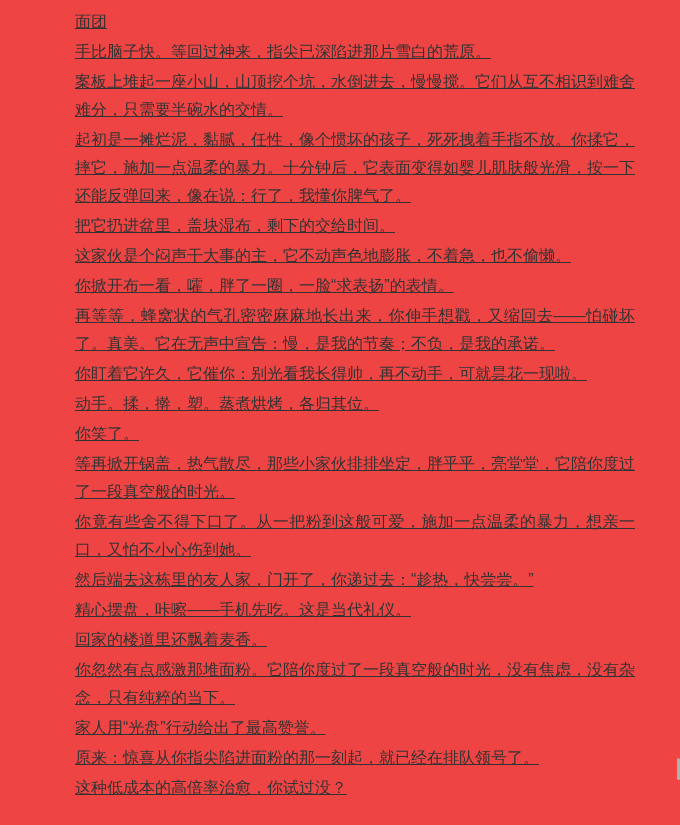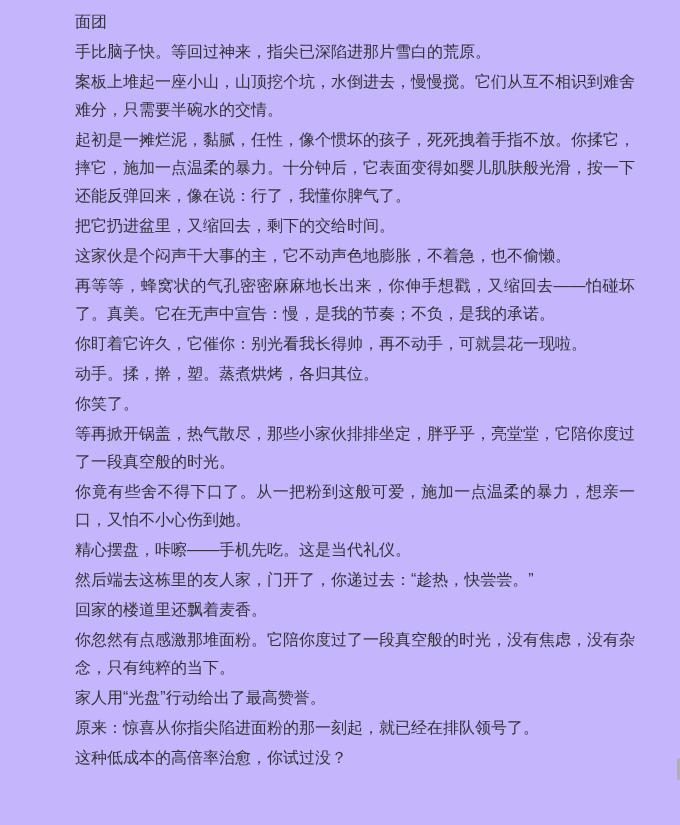--- a/index.html
+++ b/index.html
@@ -41,37 +41,38 @@
     top: 758px;
     width: 3px;
     height: 22px;
     background: #b0b0b0;
     border-radius: 2px;
   }
 </style>
 </head>
 <body>
 
-<div class="page" style="background: #c4b5fd; color: rgb(51, 51, 51);">
+<div class="page" style="background: #ef4444; color: rgb(51, 51, 51); text-decoration: underline;">
   <div class="content">
     <h1>面团</h1>
     <div id="paragraphs">
         <p>手比脑子快。等回过神来，指尖已深陷进那片雪白的荒原。</p>
         <p>案板上堆起一座小山，山顶挖个坑，水倒进去，慢慢搅。它们从互不相识到难舍难分，只需要半碗水的交情。</p>
         <p>起初是一摊烂泥，黏腻，任性，像个惯坏的孩子，死死拽着手指不放。你揉它，摔它，施加一点温柔的暴力。十分钟后，它表面变得如婴儿肌肤般光滑，按一下还能反弹回来，像在说：行了，我懂你脾气了。</p>
-        <p>把它扔进盆里，又缩回去，剩下的交给时间。</p>
+        <p>把它扔进盆里，盖块湿布，剩下的交给时间。</p>
         <p>这家伙是个闷声干大事的主，它不动声色地膨胀，不着急，也不偷懒。</p>
+        <p>你掀开布一看，嚯，胖了一圈，一脸“求表扬”的表情。</p>
         <p>再等等，蜂窝状的气孔密密麻麻地长出来，你伸手想戳，又缩回去——怕碰坏了。真美。它在无声中宣告：慢，是我的节奏；不负，是我的承诺。</p>
         <p>你盯着它许久，它催你：别光看我长得帅，再不动手，可就昙花一现啦。</p>
         <p>动手。揉，擀，塑。蒸煮烘烤，各归其位。</p>
         <p>你笑了。</p>
         <p>等再掀开锅盖，热气散尽，那些小家伙排排坐定，胖乎乎，亮堂堂，它陪你度过了一段真空般的时光。</p>
         <p>你竟有些舍不得下口了。从一把粉到这般可爱，施加一点温柔的暴力，想亲一口，又怕不小心伤到她。</p>
+        <p>然后端去这栋里的友人家，门开了，你递过去：“趁热，快尝尝。”</p>
         <p>精心摆盘，咔嚓——手机先吃。这是当代礼仪。</p>
-        <p>然后端去这栋里的友人家，门开了，你递过去：“趁热，快尝尝。”</p>
         <p>回家的楼道里还飘着麦香。</p>
         <p>你忽然有点感激那堆面粉。它陪你度过了一段真空般的时光，没有焦虑，没有杂念，只有纯粹的当下。</p>
         <p>家人用“光盘”行动给出了最高赞誉。</p>
         <p>原来：惊喜从你指尖陷进面粉的那一刻起，就已经在排队领号了。</p>
         <p>这种低成本的高倍率治愈，你试过没？</p>
       </div>
   </div>
   <div class="scrollbar-thumb" style="background: rgb(176, 176, 176);"></div>
 </div>
 

